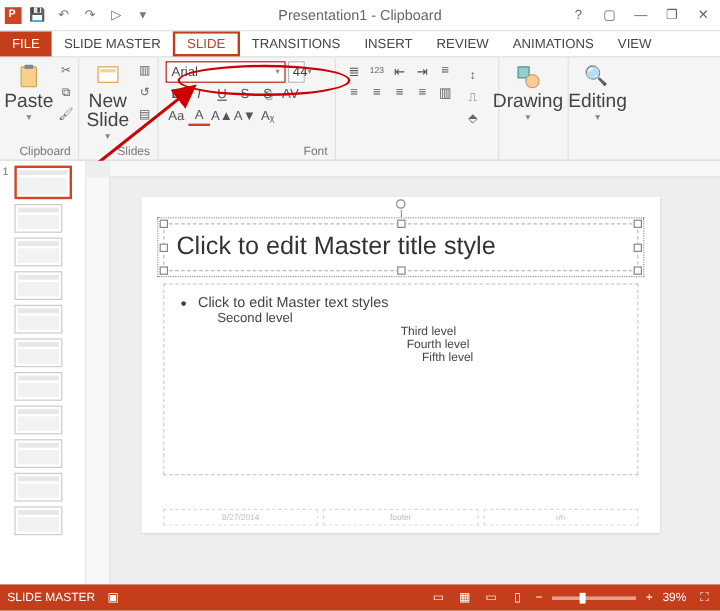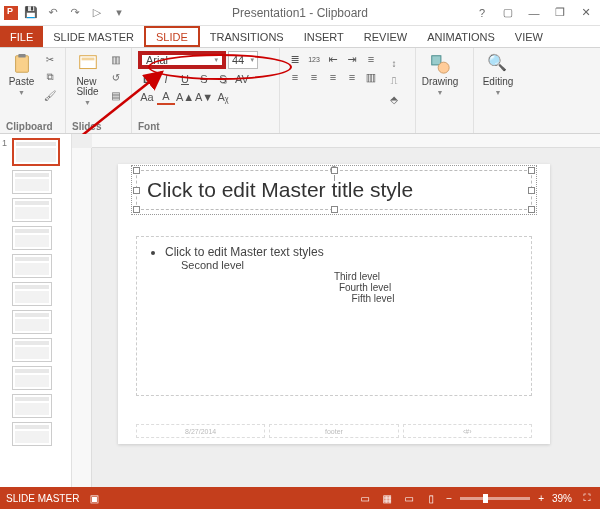--- a/index.html
+++ b/index.html
@@ -17,30 +17,30 @@
 
 
 .tabs { height: 22px; display: flex; align-items: stretch; border-bottom: 1px solid #d4d4d4; }
 .tab { padding: 0 10px; display: flex; align-items: center; font-size: 11px; color: #444; }
 .tab.file { background: #c43e1c; color: #fff; font-weight: 400; }
 .tab.active { border-left: 2px solid #c43e1c; border-right: 2px solid #c43e1c; border-top: 2px solid #c43e1c; border-bottom: 2px solid #c43e1c; color: #c43e1c; }
 
 
 .ribbon { height: 86px; background: #f5f5f5; border-bottom: 1px solid #d4d4d4; display: flex; }
 .group { border-right: 1px solid #e1e1e1; padding: 3px 6px 1px; display: flex; flex-direction: column; position: relative; }
-.group-label { text-align: left; font-size: 10px; color: #777; margin-top: auto; padding-top: 2px; font-weight: bold; }
+.group-label { text-align: right; font-size: 10px; color: #777; margin-top: auto; padding-top: 2px; }
 .group-body { display: flex; gap: 4px; flex: 1; }
 .big-btn { display: flex; flex-direction: column; align-items: center; justify-content: flex-start; width: 36px; gap: 2px; padding-top: 2px; }
 .big-btn .ico { width: 22px; height: 22px; }
-.big-btn .lbl { font-size: 10px; line-height: 1; }
+.big-btn .lbl { font-size: 16px; text-align: center; line-height: 1; }
 .mini-col { display: flex; flex-direction: column; gap: 2px; }
 .mini-btn { width: 18px; height: 16px; display: flex; align-items: center; justify-content: center; font-size: 10px; color: #666; }
 .font-row1 { display: flex; gap: 2px; align-items: center; }
-.font-name { width: 88px; height: 18px; border: 4px solid #b91c1c; background: #fff; padding: 0 4px; font-size: 11px; display: flex; align-items: center; justify-content: space-between; }
-.font-size { width: 30px; height: 18px; border: 1px solid #bbb; background: #fff; padding: 0 3px; font-size: 11px; display: flex; align-items: center; justify-content: space-between; }
+.font-name { width: 100px; height: 18px; border: 1px solid #b91c1c; background: #fff; padding: 0 4px; font-size: 11px; display: flex; align-items: center; justify-content: space-between; }
+.font-size { width: 14px; height: 18px; border: 1px solid #bbb; background: #fff; padding: 0 3px; font-size: 11px; display: flex; align-items: center; justify-content: space-between; }
 .font-row2, .font-row3 { display: flex; gap: 1px; margin-top: 2px; }
 .fbtn { width: 18px; height: 16px; display: flex; align-items: center; justify-content: center; font-size: 11px; color: #555; }
 .fbtn.bold { font-weight: bold; }
 .fbtn.italic { font-style: italic; }
 .fbtn.under { text-decoration: underline; }
 .fbtn.strike { text-decoration: line-through; }
 .caret { font-size: 7px; color: #888; }
 .para-col { display: flex; flex-direction: column; gap: 2px; }
 .para-row { display: flex; gap: 1px; }
 .right-col { display: flex; flex-direction: column; gap: 2px; justify-content: flex-start; padding-top: 4px; }
@@ -57,21 +57,21 @@
 .thumb .num { font-size: 9px; color: #777; width: 8px; }
 .thumb .mini { width: 48px; height: 28px; border: 1px solid #ccc; background: #fff; position: relative; }
 .thumb.sel .mini { border: 2px solid #d04423; }
 .thumb .mini .mtxt { position: absolute; left: 2px; right: 2px; top: 2px; height: 4px; background: #e8e8e8; }
 .thumb .mini .mtxt2 { position: absolute; left: 2px; right: 2px; top: 8px; bottom: 2px; background: #f2f2f2; }
 
 .slide-area { flex: 1; background: #eee; position: relative; overflow: hidden; }
 .ruler-h { position: absolute; top: 0; left: 20px; right: 0; height: 14px; background: #f8f8f8; border-bottom: 1px solid #ddd; }
 .ruler-v { position: absolute; top: 14px; left: 0; width: 20px; bottom: 0; background: #f8f8f8; border-right: 1px solid #ddd; }
 .canvas { position: absolute; top: 30px; left: 46px; width: 432px; height: 280px; background: #fff; box-shadow: 0 1px 3px rgba(0,0,0,.15); }
-.ph-title { position: absolute; top: 6px; left: 18px; right: 18px; height: 40px; border: 1px dashed #bbb; outline: 1px dotted #999; outline-offset: 4px; display: flex; align-items: center; padding: 0 10px; font-size: 21px; color: #333; }
+.ph-title { position: absolute; top: 22px; left: 18px; right: 18px; height: 40px; border: 1px dashed #bbb; outline: 1px dotted #999; outline-offset: 4px; display: flex; align-items: center; padding: 0 10px; font-size: 21px; color: #333; }
 .sel-handle { position: absolute; width: 7px; height: 7px; background: #fff; border: 1px solid #888; }
 .rot-handle { position: absolute; width: 8px; height: 8px; border: 1px solid #888; border-radius: 50%; background: #fff; top: -16px; left: 50%; transform: translateX(-50%); }
 .rot-handle::after { content: ""; position: absolute; top: 8px; left: 3px; width: 1px; height: 6px; background: #999; }
 .ph-body { position: absolute; top: 72px; left: 18px; right: 18px; height: 160px; border: 1px dashed #ccc; padding: 8px 14px; font-size: 12px; color: #444; }
 .ph-body ul { list-style: disc; padding-left: 14px; }
 .ph-body ul ul { list-style: none; padding-left: 16px; font-size: 11px; }
 .ph-body ul ul ul { font-size: 10px; text-align: center; }
 .ph-footer { position: absolute; bottom: 6px; left: 18px; right: 18px; display: flex; gap: 4px; }
 .ph-footer .fbox { flex: 1; height: 14px; border: 1px dashed #ddd; font-size: 7px; color: #bbb; display: flex; align-items: center; justify-content: center; }
 

